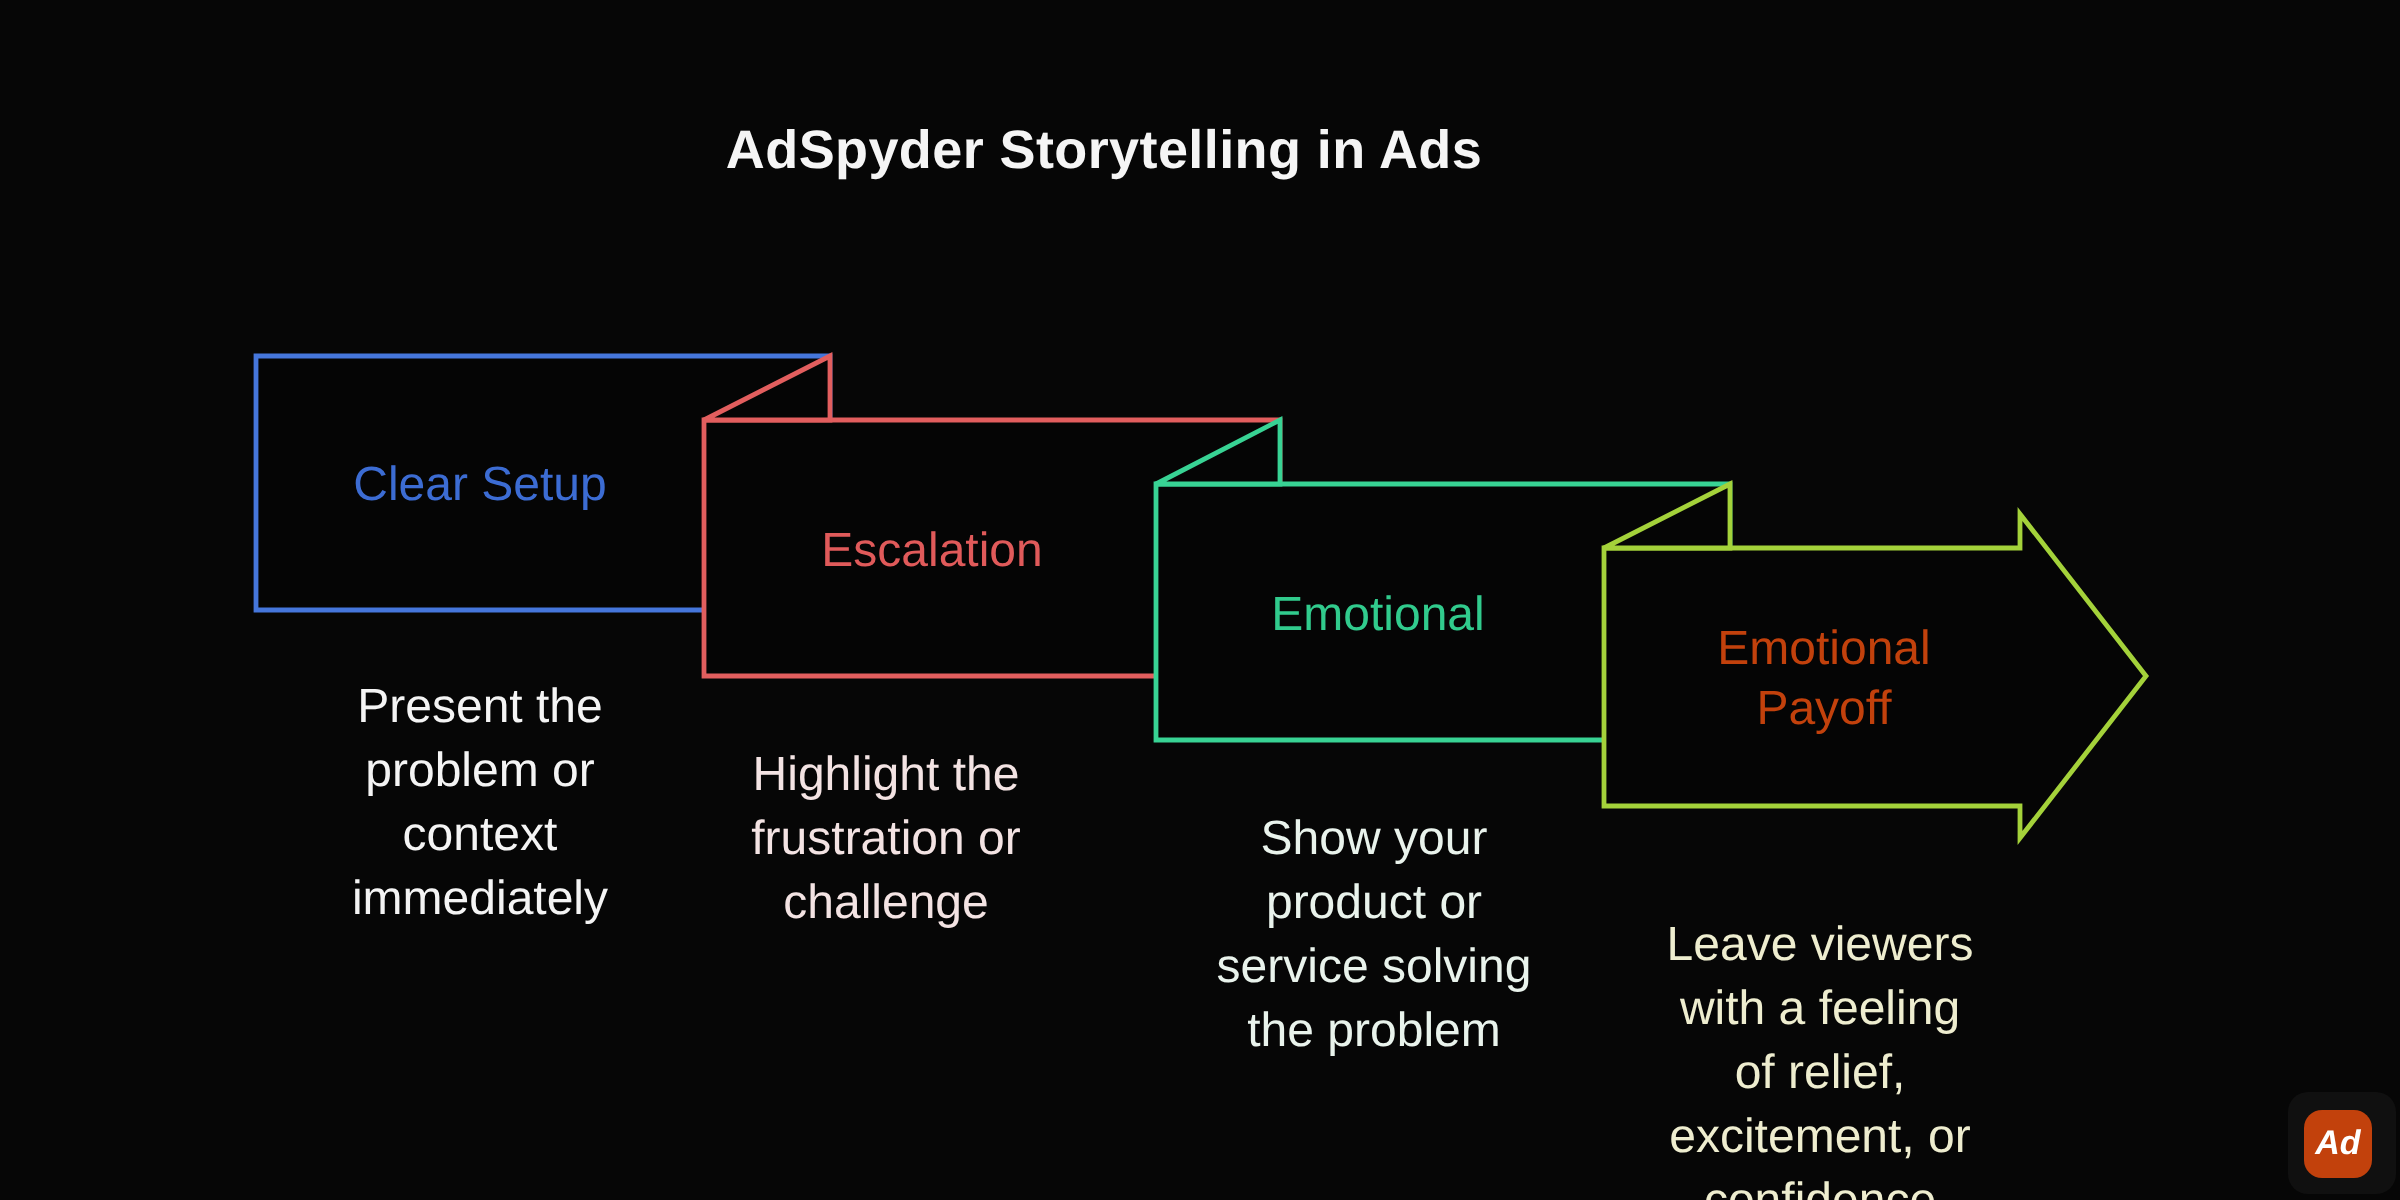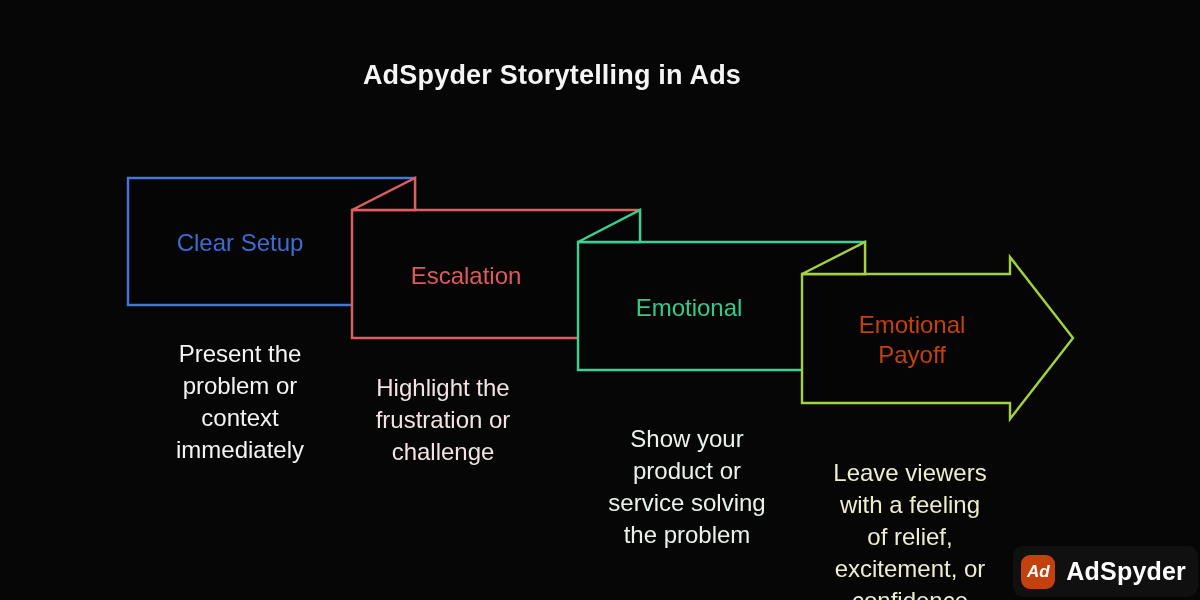--- a/index.html
+++ b/index.html
@@ -24,21 +24,21 @@
   #label-3 { left:689px; top:308px; }
   #label-4 { left:912px; top:340px; }
   .stage-desc {
     position:absolute; transform:translateX(-50%);
     width:270px; text-align:center;
     font-size:24px; font-weight:500; line-height:32px;
     white-space:pre-line;
   }
   #desc-1 { left:240px; top:338px; }
   #desc-2 { left:443px; top:372px; }
-  #desc-3 { left:687px; top:404px;margin-top:19px; }
+  #desc-3 { left:687px; top:404px; }
   #desc-4 { left:910px; top:457px; }
   .logo-bar {
     position:absolute; right:2px; bottom:3px;
     height:51px; padding:0 12px 0 8px;
     background:#101010; border-radius:10px;
     display:flex; align-items:center; gap:11px;
   }
   .logo-badge {
     width:34px; height:34px; border-radius:9px;
     display:flex; align-items:center; justify-content:center;
@@ -83,14 +83,13 @@
 service solving
 the problem</div>
 <div id="desc-4" class="stage-desc" style="color: rgb(238, 237, 207);">Leave viewers
 with a feeling
 of relief,
 excitement, or
 confidence</div>
 
 <div class="logo-bar">
   <div class="logo-badge" style="background-color: #c2410c;">Ad</div>
-  <div class="logo-brand">AdSpyder</div>
 </div>
 
 </body></html>

